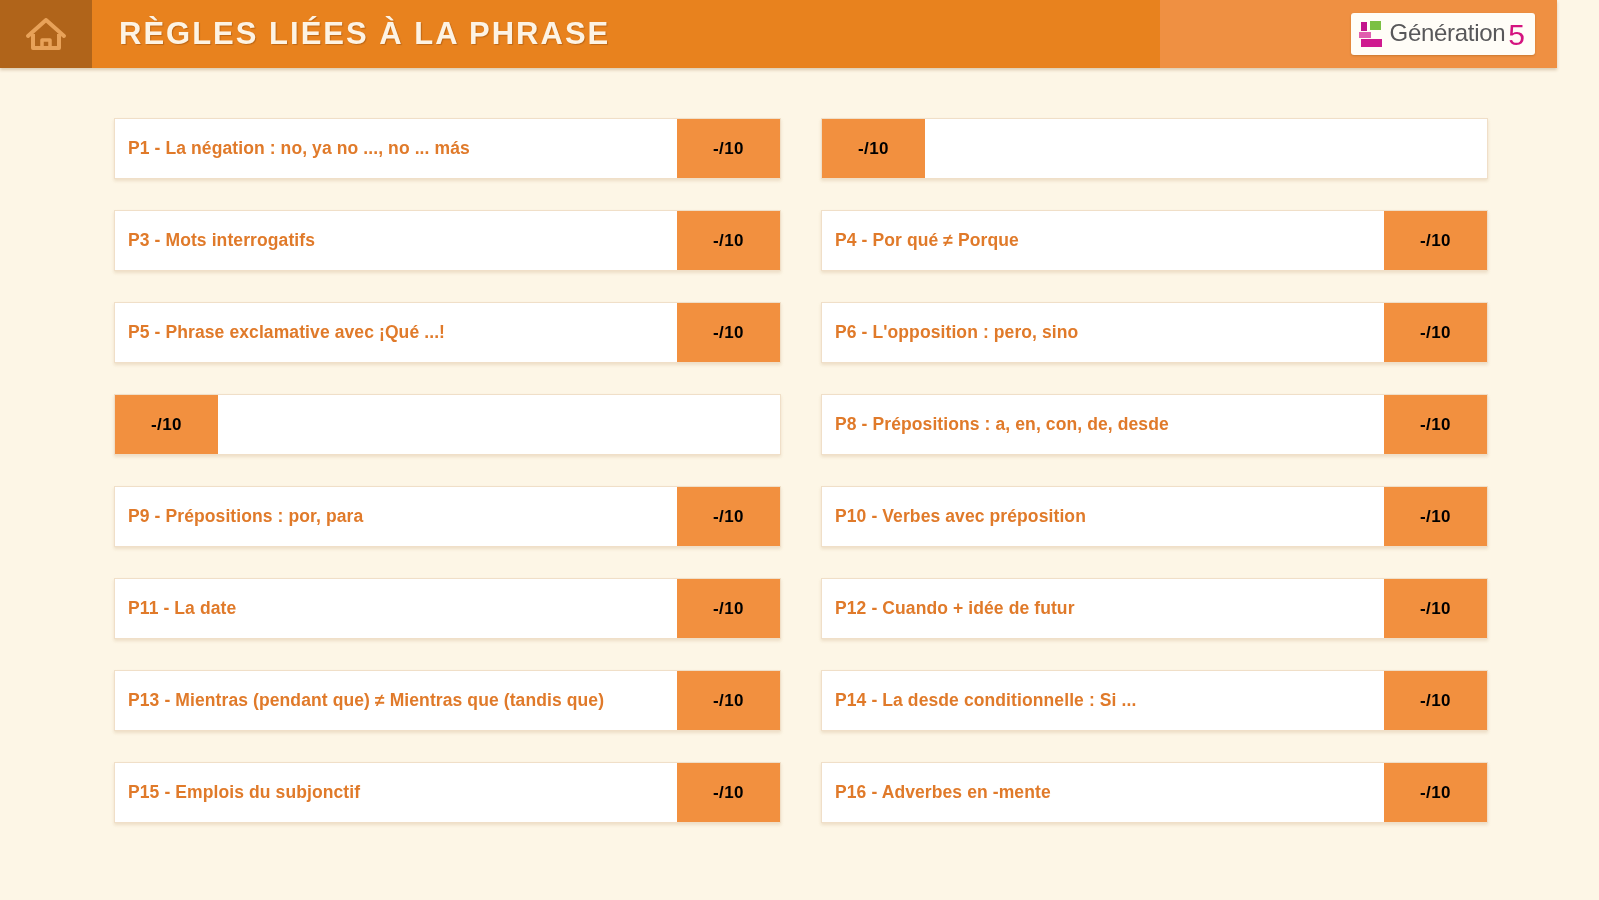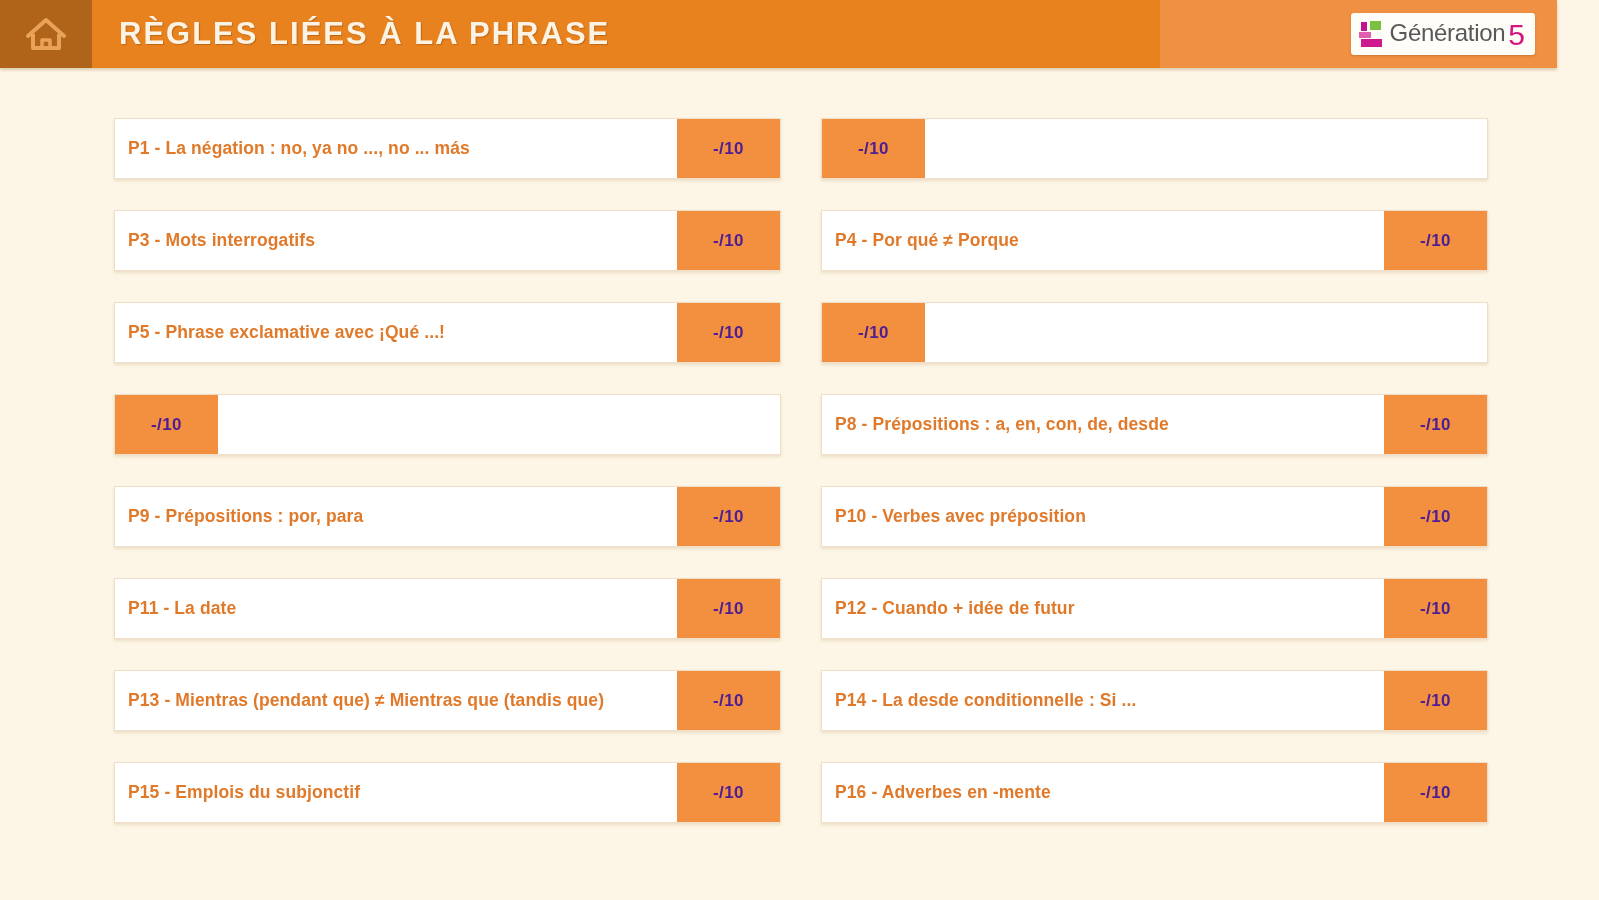--- a/index.html
+++ b/index.html
@@ -145,21 +145,21 @@
     letter-spacing: 0.1px;
     box-sizing: border-box;
     overflow: visible;
   }
   .card.two-line .card-label {
     align-items: center;
   }
   .card-score {
     flex: 0 0 103px;
     background: #f2903f;
-    color: #4c1d95;
+    color: #000000;
     display: flex;
     align-items: center;
     justify-content: center;
     font-size: 17px;
     font-weight: bold;
     letter-spacing: 0.4px;
   }
 </style>
 </head>
 <body>
@@ -210,20 +210,21 @@
       </div>
       <div class="card">
         <div class="card-label">P4 - Por qué ≠ Porque</div>
         <div class="card-score">-/10</div>
       </div>
       <div class="card">
         <div class="card-label">P5 - Phrase exclamative avec ¡Qué ...!</div>
         <div class="card-score">-/10</div>
       </div>
       <div class="card">
+        <div class="card-label">P6 - L'opposition : pero, sino</div>
         <div class="card-score">-/10</div>
       </div>
       <div class="card two-line">
         <div class="card-score">-/10</div>
       </div>
       <div class="card">
         <div class="card-label">P8 - Prépositions : a, en, con, de, desde</div>
         <div class="card-score">-/10</div>
       </div>
       <div class="card">

